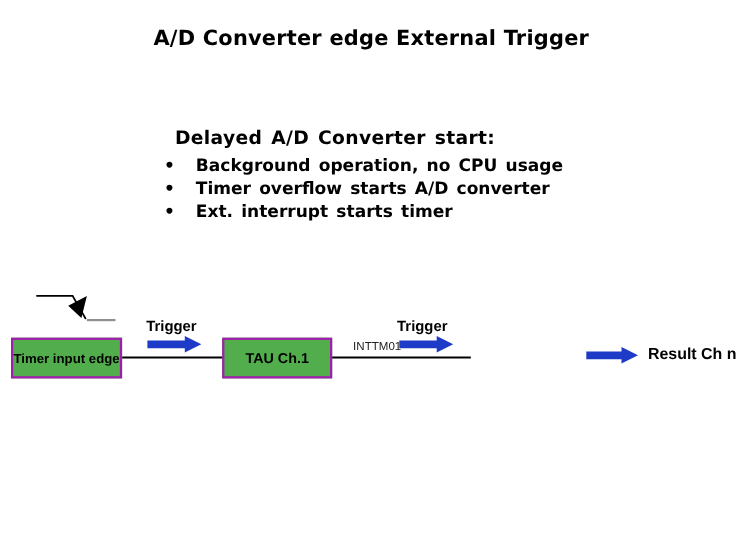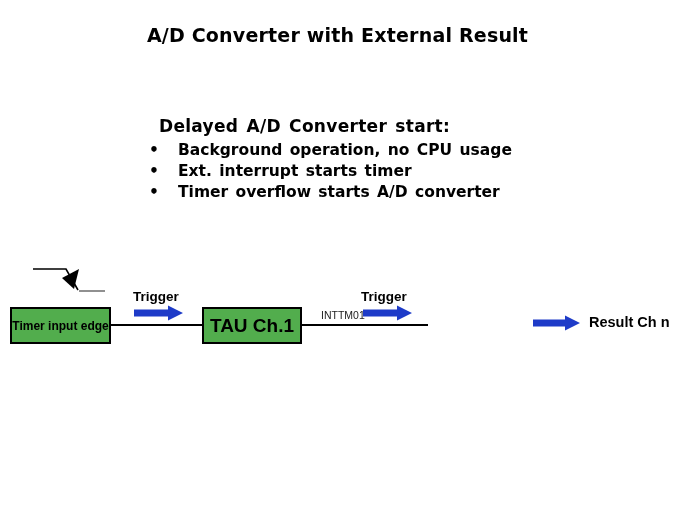--- a/index.html
+++ b/index.html
@@ -13,47 +13,47 @@
   }
   .info { position:absolute; left:147px; top:115px; width:420px; }
   .info-heading { font-size:17px; font-weight:bold; letter-spacing:0.3px; line-height:22px; word-spacing:2px;margin-left:12px; }
   .info ul { list-style:none; margin:3px 0 0 0; padding:0; font-size:15.5px; word-spacing:2px;font-weight:bold; }
   .info li { position:relative; padding-left:31px; line-height:21px; }
   .info li::before { content:"\2022"; position:absolute; left:2px; }
 
   .diagram-svg { position:absolute; left:0; top:0; }
 
   .box {
-    position:absolute; background:#52ad4d; border:2px solid #000000; box-sizing:border-box;
+    position:absolute; background:#52ad4d; border:2px solid #a21caf; box-sizing:border-box;
     display:flex; align-items:center; justify-content:center; text-align:center;
     font-family:"Liberation Sans", sans-serif; font-weight:bold; color:#000;
   }
   .box-timer { left:10px;  top:307px; width:101px; height:37px;  font-size:12px;   }
-  .box-tau   { left:202px; top:307px; width:100px; height:37px;  font-size:19px;   }
+  .box-tau   { left:202px; top:307px; width:100px; height:37px;  font-size:13px;   }
   .box-ad    { left:427px; top:272px; width:106px; height:104px; font-size:12.5px; }
 
   .lbl { position:absolute; font-family:"Liberation Sans", sans-serif; font-weight:bold; white-space:nowrap; }
   .lbl-trigger-1 { left:133px; top:289px; font-size:13.5px; }
   .lbl-trigger-2 { left:361px; top:289px; font-size:13.5px; }
   .lbl-inttm01   { left:305px; top:309px; font-size:10.5px; font-weight:normal; color:#222;margin-left:16px; }
   .lbl-result    { left:589px; top:314px; font-size:14.5px; }
 </style>
 </head>
 <body>
 
 <div class="stage">
 
-  <h1 class="page-title">A/D Converter with External Result</h1>
+  <h1 class="page-title">A/D Converter edge External Trigger</h1>
 
   <div class="info">
     <div class="info-heading">Delayed A/D Converter start:</div>
     <ul>
       <li>Background operation, no CPU usage</li>
+      <li>Timer overflow starts A/D converter</li>
       <li>Ext. interrupt starts timer</li>
-      <li>Timer overflow starts A/D converter</li>
     </ul>
   </div>
 
   <svg class="diagram-svg" width="675" height="506" viewBox="0 0 675 506">
 
     <polyline points="33,269 66,269 78,290" fill="none" stroke="#000" stroke-width="1.6"></polyline>
     <polygon points="62,278 79,269 74,289" fill="#000"></polygon>
     <line x1="79" y1="291" x2="105" y2="291" stroke-width="2" stroke="#909090"></line>
 
     <line x1="111" y1="325" x2="203" y2="325" stroke="#000" stroke-width="2"></line>

